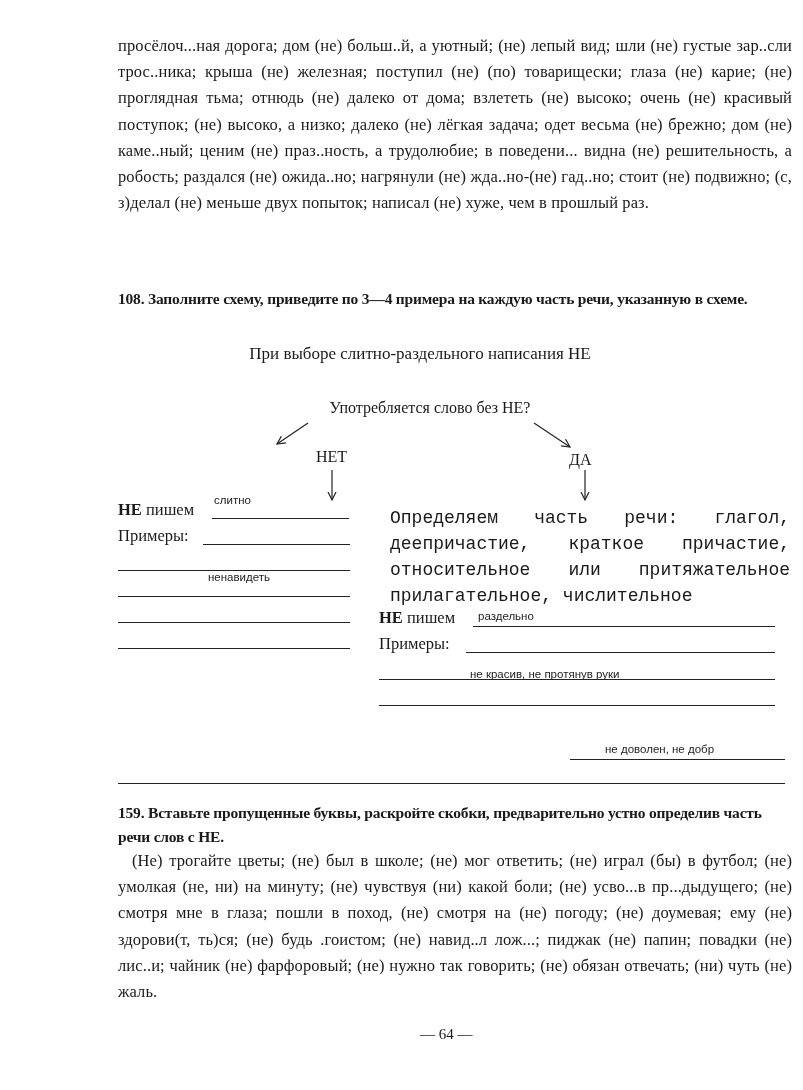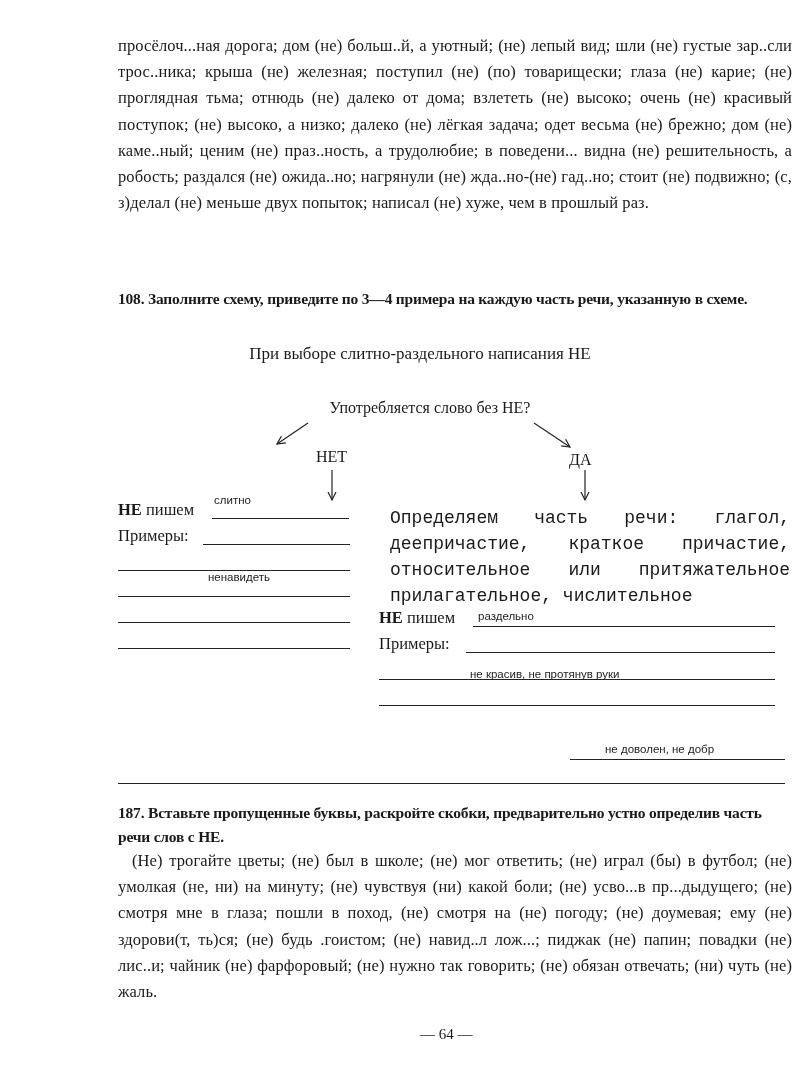--- a/index.html
+++ b/index.html
@@ -118,18 +118,18 @@
   <div class="blank" style="left:466px; top:652px; width:309px;"></div>
   <div class="hand" style="left:470px; top:668px;">не красив, не протянув руки</div>
 
   <div class="blank" style="left:379px; top:679px; width:396px;"></div>
   <div class="blank" style="left:379px; top:705px; width:396px;"></div>
 
   <div class="blank" style="left:570px; top:759px; width:215px;"></div>
   <div class="hand" style="left:573px; top:743px;padding-left:32px;">не доволен, не добр</div>
   <div class="blank" style="left:118px; top:783px; width:667px;"></div>
 
-  <div class="task-head t109">187. Вставьте пропущенные буквы, раскройте скобки, предварительно устно определив часть речи слов с НЕ.</div>
+  <div class="task-head t109">159. Вставьте пропущенные буквы, раскройте скобки, предварительно устно определив часть речи слов с НЕ.</div>
 
   <div class="para ex109">(Не) трогайте цветы; (не) был в школе; (не) мог ответить; (не) играл (бы) в футбол; (не) умолкая (не, ни) на минуту; (не) чувствуя (ни) какой боли; (не) усво...в пр...дыдущего; (не) смотря мне в глаза; пошли в поход, (не) смотря на (не) погоду; (не) доумевая; ему (не) здорови(т, ть)ся; (не) будь .гоистом; (не) навид..л лож...; пиджак (не) папин; повадки (не) лис..и; чайник (не) фарфоровый; (не) нужно так говорить; (не) обязан отвечать; (ни) чуть (не) жаль.</div>
 
   <div class="page-num">— 64 —</div>
 </div>
 
 </body></html>

